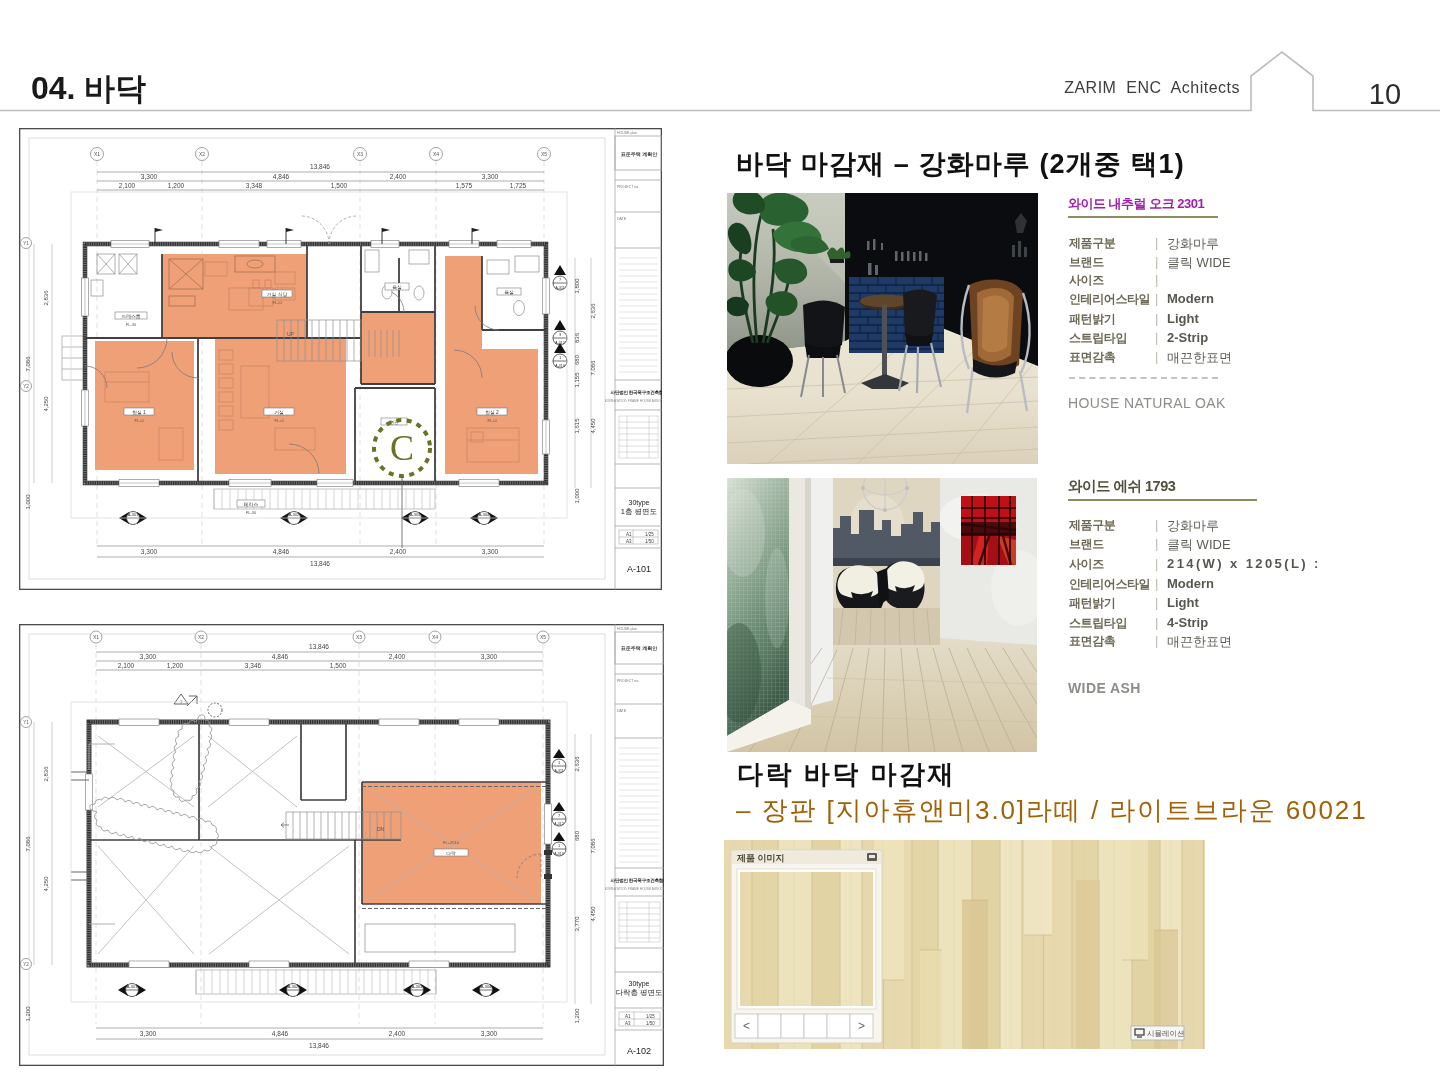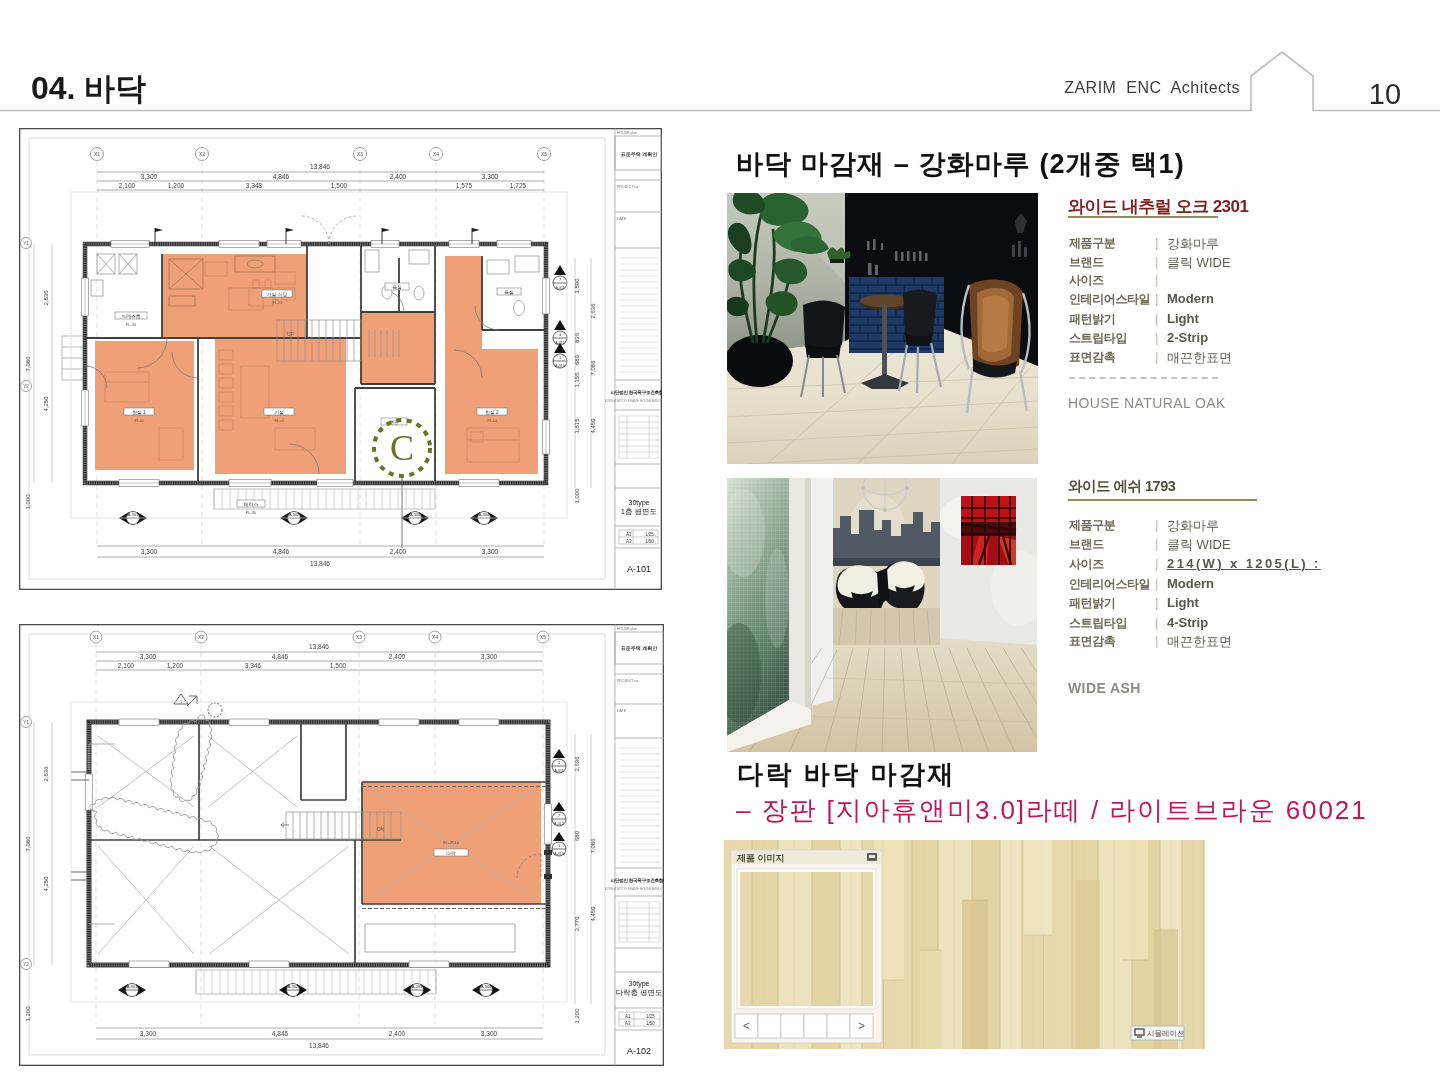--- a/index.html
+++ b/index.html
@@ -1024,21 +1024,21 @@
   <path d="M256,106 C266,100 278,102 282,110 L280,154 C268,162 258,160 255,154z" fill="#b97f47" opacity="0.8"></path>
   <g stroke="#b9bcc2" stroke-width="2.4" fill="none">
     <path d="M242,92 C232,120 232,152 242,176"></path>
     <path d="M296,100 C306,128 304,158 294,180"></path>
     <line x1="246" y1="174" x2="240" y2="220"></line>
         <line x1="293" y1="178" x2="300" y2="218"></line>
   </g>
   <path d="M246,166 q24,12 44,2 l-2,12 q-22,10 -42,-2z" fill="#15161a"></path>
 </svg>
 
-<div class="abs" style="left:1068px; top:195px; font-size:17px; font-weight:bold; color:#7f1d1d; letter-spacing:-0.5px;">와이드 내추럴 오크 2301</div>
+<div class="abs" style="left:1068px; top:195px; font-size:13px; font-weight:bold; color:#a21caf; letter-spacing:-0.5px;">와이드 내추럴 오크 2301</div>
 <div class="abs" style="left:1068px; top:216px; width:150px; height:2px; background:#8f8d60;"></div>
 <div class="specrow" style="left:1069px; top:235px;">
       <span class="speclab">제품구분</span>
       <span class="specsep">|</span>
       <span class="specval">강화마루</span>
     </div>
 <div class="specrow" style="left:1069px; top:254px;">
       <span class="speclab">브랜드</span>
       <span class="specsep">|</span>
       <span class="specval">클릭 WIDE</span>
@@ -1203,21 +1203,21 @@
       <span class="specval">강화마루</span>
     </div>
 <div class="specrow" style="left:1069px; top:536px;">
       <span class="speclab">브랜드</span>
       <span class="specsep">|</span>
       <span class="specval">클릭 WIDE</span>
     </div>
 <div class="specrow" style="left:1069px; top:556px;">
       <span class="speclab">사이즈</span>
       <span class="specsep">|</span>
-      <span class="specval b" style="letter-spacing:2.4px;text-decoration:underline;">214(W) x 1205(L) :</span>
+      <span class="specval b" style="letter-spacing:2.4px;">214(W) x 1205(L) :</span>
     </div>
 <div class="specrow" style="left:1069px; top:576px;">
       <span class="speclab">인테리어스타일</span>
       <span class="specsep">|</span>
       <span class="specval b">Modern</span>
     </div>
 <div class="specrow" style="left:1069px; top:595px;">
       <span class="speclab">패턴밝기</span>
       <span class="specsep">|</span>
       <span class="specval b">Light</span>
@@ -1229,21 +1229,21 @@
     </div>
 <div class="specrow" style="left:1069px; top:633px;">
       <span class="speclab">표면감촉</span>
       <span class="specsep">|</span>
       <span class="specval">매끈한표면</span>
     </div>
 <div class="abs" style="left:1068px; top:680px; font-size:14px; color:#8d8d87; letter-spacing:0.4px;font-weight:bold;">WIDE ASH</div>
 
 <div class="abs" style="left:737px; top:757px; font-size:26px; font-weight:bold; color:#111; letter-spacing:2.5px;">다락 바닥 마감재</div>
 
-<div class="abs" style="left:736px; top:793px; font-size:26px; color:#be185d; letter-spacing:1.9px;">– 장판 [지아휴앤미3.0]라떼 / 라이트브라운 60021</div>
+<div class="abs" style="left:736px; top:793px; font-size:26px; color:#a16207; letter-spacing:1.9px;">– 장판 [지아휴앤미3.0]라떼 / 라이트브라운 60021</div>
 
 <svg class="abs" style="left:724px; top:840px;" width="481" height="209" viewBox="0 0 481 209">
   <defs>
     <pattern id="planks" width="160" height="209" patternUnits="userSpaceOnUse">
       <rect width="160" height="209" fill="#e9dcb2"></rect>
       <rect x="0" width="28" height="209" fill="#e7d9ad"></rect>
       <rect x="28" width="26" height="209" fill="#e3d5a6"></rect>
       <rect x="54" width="34" height="209" fill="#ece2bc"></rect>
       <rect x="88" width="28" height="209" fill="#e2d3a4"></rect>
       <rect x="116" width="22" height="209" fill="#eee4c0"></rect>

